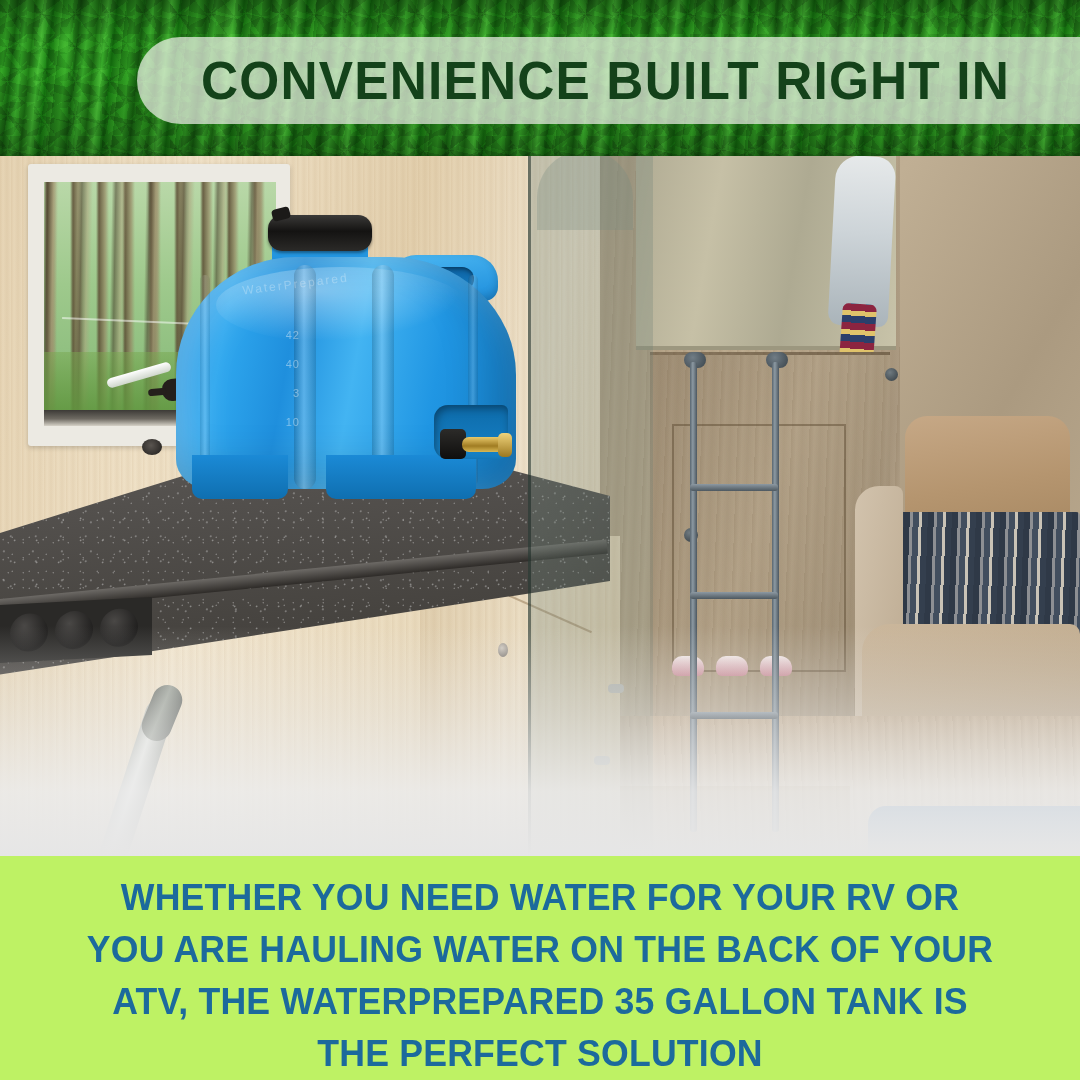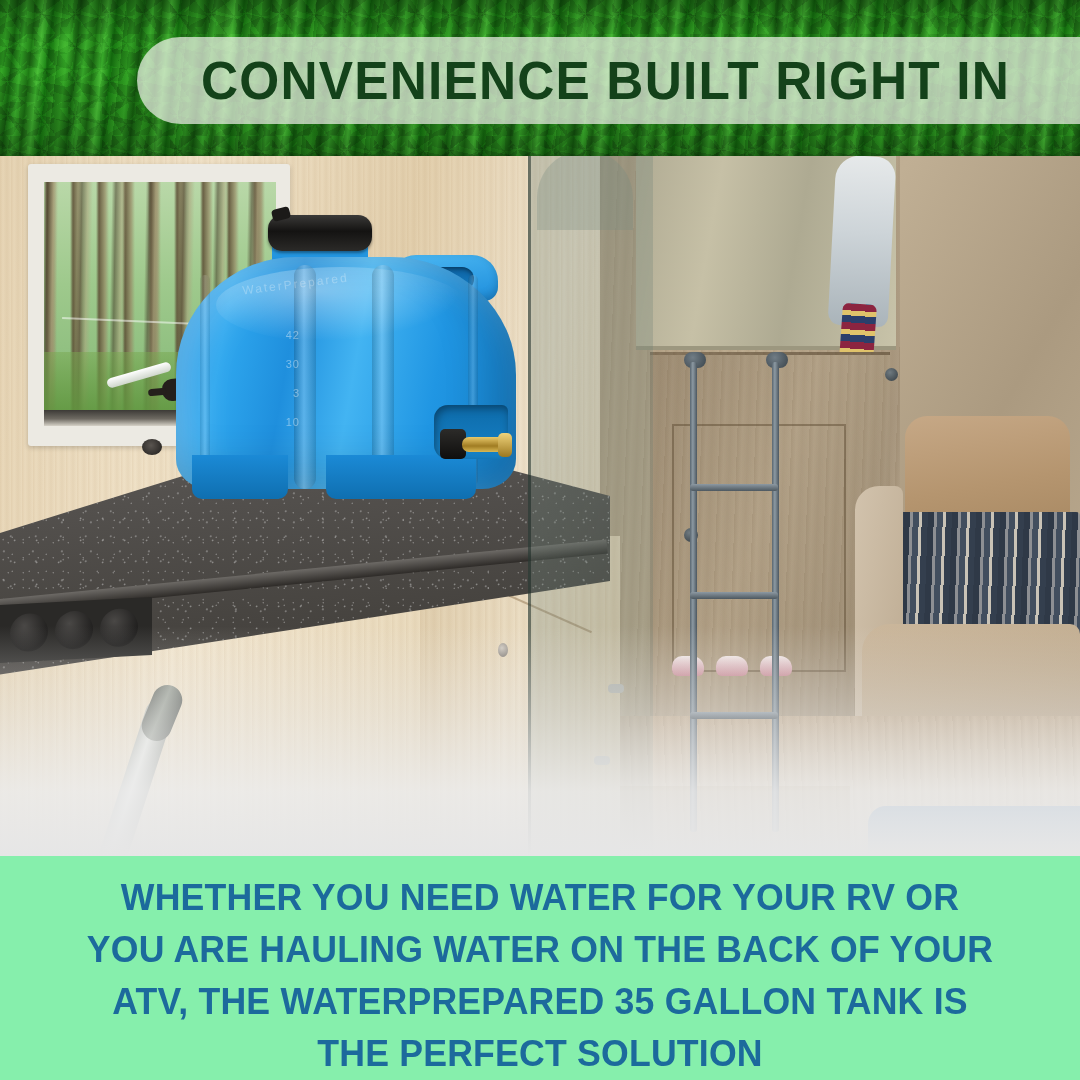--- a/index.html
+++ b/index.html
@@ -622,21 +622,21 @@
     text-shadow: 0 1px 3px rgba(0,0,0,0.28);
     white-space: pre-line;
   }
 
   
   .bottom-band {
     position: absolute;
     left: 0; top: 856px;
     width: 1080px;
     height: 224px;
-    background: #86efac;
+    background: #bef264;
   }
   .bottom-copy {
     position: absolute;
     left: 24px; top: 16px;
     width: 1032px;
     text-align: center;
     color: #1c6a9c;
     font-family: "Liberation Sans", sans-serif;
     font-weight: 700;
     font-size: 36px;
@@ -737,21 +737,21 @@
       <div class="tank-foot" style="left:150px; width:150px;"></div>
       <div class="tank-spigot-recess"></div>
       <div class="spigot-black"></div>
       <div class="spigot-brass"></div>
       <div class="spigot-brass2"></div>
       <div class="tank-cap"></div>
       <div class="tank-cap-tab"></div>
       <div class="tank-brand">WaterPrepared</div>
       <div class="tank-marks">
         <div>42</div>
-        <div>30</div>
+        <div>40</div>
         <div>3</div>
         <div>10</div>
       </div>
     </div>
 
     <div class="glass-strip"></div>
     <div class="glass-hinge" style="left:608px; top:528px;"></div>
     <div class="glass-hinge" style="left:594px; top:600px;"></div>
 
 

